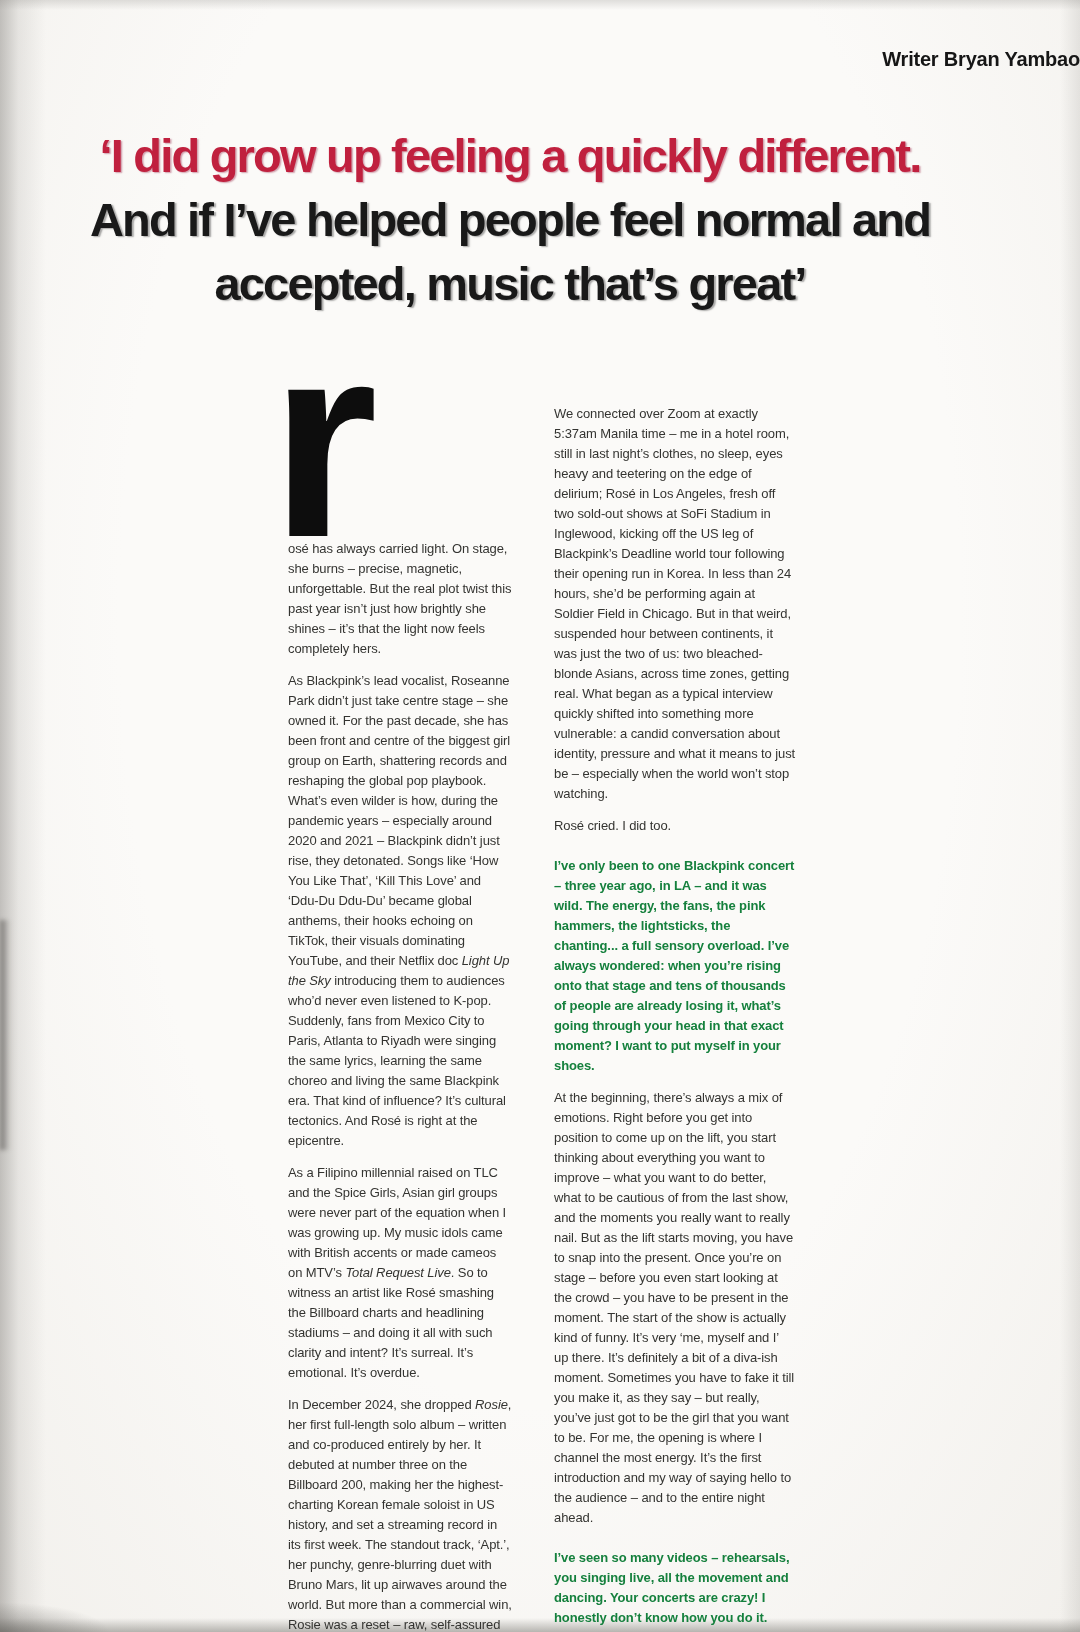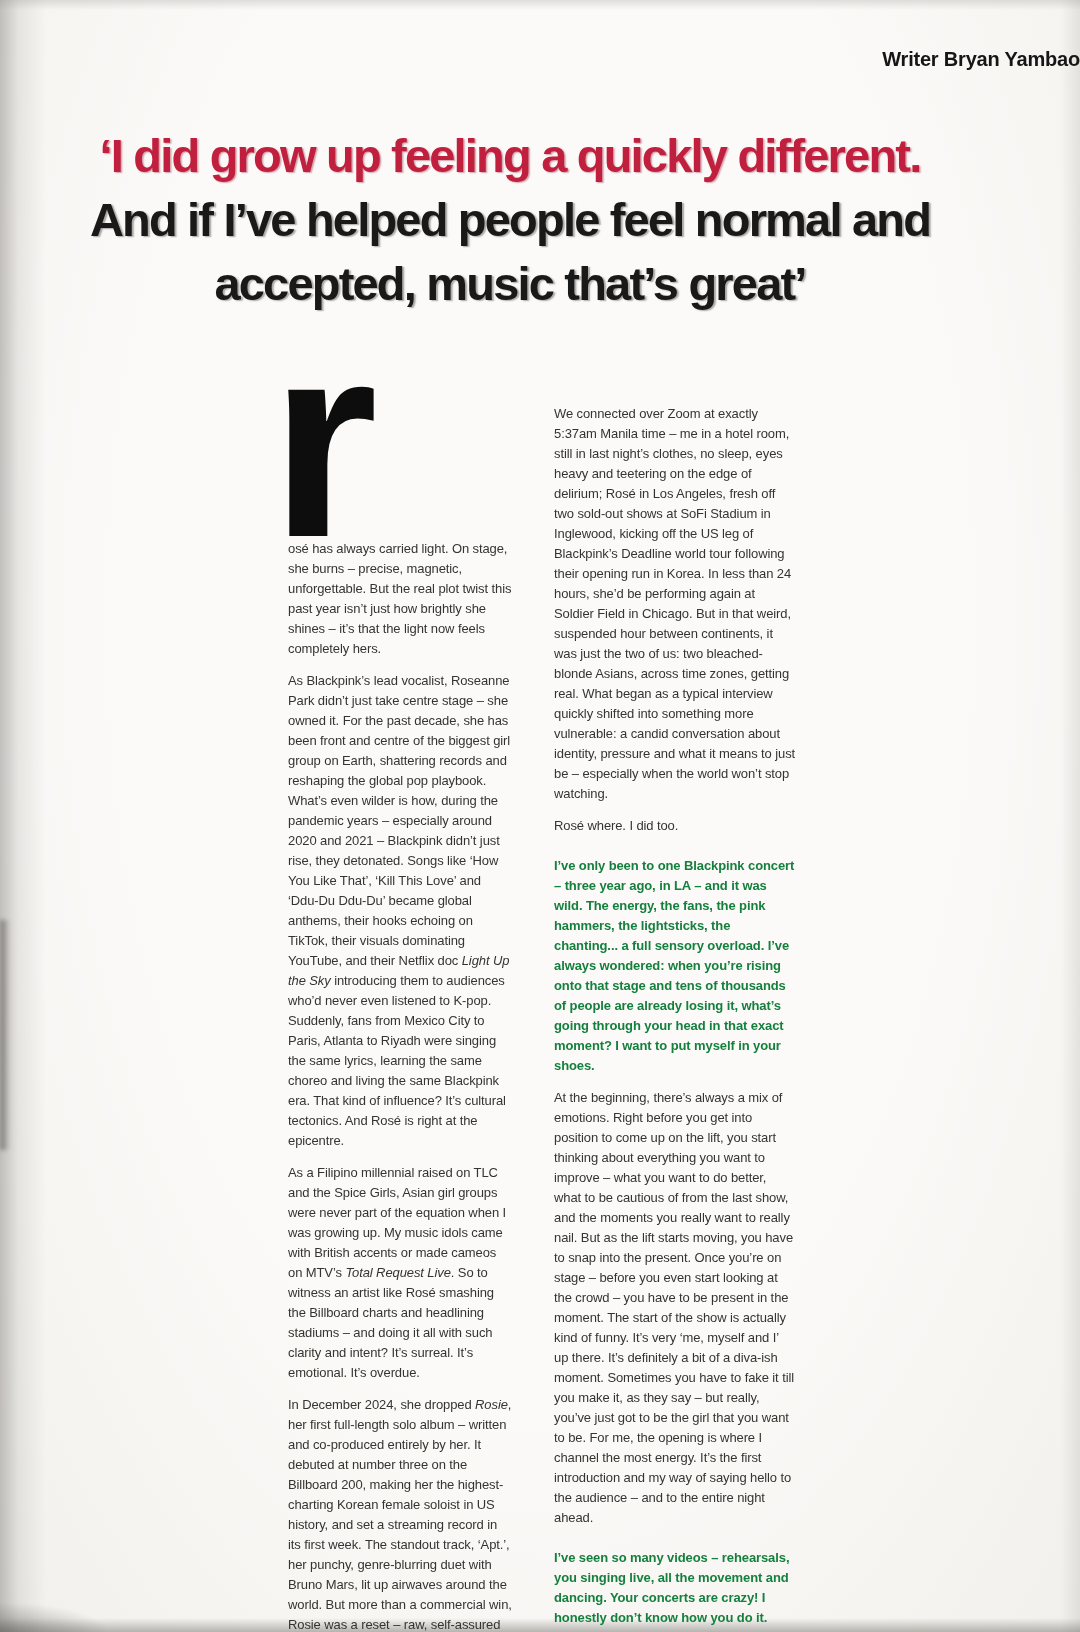--- a/index.html
+++ b/index.html
@@ -79,19 +79,19 @@
         <text x="-6" y="144">r</text>
       </svg>
     </div>
   <p class="para lead"><span>osé has always carried light. On stage, she burns – precise, magnetic, unforgettable. But the real plot twist this past year isn’t just how brightly she shines – it’s that the light now feels completely hers.</span></p>
       <p class="para"><span>As Blackpink’s lead vocalist, Roseanne Park didn’t just take centre stage – she owned it. For the past decade, she has been front and centre of the biggest girl group on Earth, shattering records and reshaping the global pop playbook. What’s even wilder is how, during the pandemic years – especially around 2020 and 2021 – Blackpink didn’t just rise, they detonated. Songs like ‘How You Like That’, ‘Kill This Love’ and ‘Ddu-Du Ddu-Du’ became global anthems, their hooks echoing on TikTok, their visuals dominating YouTube, and their Netflix doc </span><span class="it">Light Up the Sky</span><span> introducing them to audiences who’d never even listened to K-pop. Suddenly, fans from Mexico City to Paris, Atlanta to Riyadh were singing the same lyrics, learning the same choreo and living the same Blackpink era. That kind of influence? It’s cultural tectonics. And Rosé is right at the epicentre.</span></p>
       <p class="para"><span>As a Filipino millennial raised on TLC and the Spice Girls, Asian girl groups were never part of the equation when I was growing up. My music idols came with British accents or made cameos on MTV’s </span><span class="it">Total Request Live</span><span>. So to witness an artist like Rosé smashing the Billboard charts and headlining stadiums – and doing it all with such clarity and intent? It’s surreal. It’s emotional. It’s overdue.</span></p>
       <p class="para"><span>In December 2024, she dropped </span><span class="it">Rosie</span><span>, her first full-length solo album – written and co-produced entirely by her. It debuted at number three on the Billboard 200, making her the highest-charting Korean female soloist in US history, and set a streaming record in its first week. The standout track, ‘Apt.’, her punchy, genre-blurring duet with Bruno Mars, lit up airwaves around the world. But more than a commercial win, Rosie was a reset – raw, self-assured and deeply her. This wasn’t just Rosé the performer; it was Rosé the author.</span></p>
     </div>
   <div class="col col-right">
       <p class="para"><span>We connected over Zoom at exactly 5:37am Manila time – me in a hotel room, still in last night’s clothes, no sleep, eyes heavy and teetering on the edge of delirium; Rosé in Los Angeles, fresh off two sold-out shows at SoFi Stadium in Inglewood, kicking off the US leg of Blackpink’s Deadline world tour following their opening run in Korea. In less than 24 hours, she’d be performing again at Soldier Field in Chicago. But in that weird, suspended hour between continents, it was just the two of us: two bleached-blonde Asians, across time zones, getting real. What began as a typical interview quickly shifted into something more vulnerable: a candid conversation about identity, pressure and what it means to just be – especially when the world won’t stop watching.</span></p>
-      <p class="para"><span>Rosé where. I did too.</span></p>
+      <p class="para"><span>Rosé cried. I did too.</span></p>
       <p class="para question"><span>I’ve only been to one Blackpink concert – three year ago, in LA – and it was wild. The energy, the fans, the pink hammers, the lightsticks, the chanting... a full sensory overload. I’ve always wondered: when you’re rising onto that stage and tens of thousands of people are already losing it, what’s going through your head in that exact moment? I want to put myself in your shoes.</span></p>
       <p class="para"><span>At the beginning, there’s always a mix of emotions. Right before you get into position to come up on the lift, you start thinking about everything you want to improve – what you want to do better, what to be cautious of from the last show, and the moments you really want to really nail. But as the lift starts moving, you have to snap into the present. Once you’re on stage – before you even start looking at the crowd – you have to be present in the moment. The start of the show is actually kind of funny. It’s very ‘me, myself and I’ up there. It’s definitely a bit of a diva-ish moment. Sometimes you have to fake it till you make it, as they say – but really, you’ve just got to be the girl that you want to be. For me, the opening is where I channel the most energy. It’s the first introduction and my way of saying hello to the audience – and to the entire night ahead.</span></p>
       <p class="para question"><span>I’ve seen so many videos – rehearsals, you singing live, all the movement and dancing. Your concerts are crazy! I honestly don’t know how you do it.</span></p>
       <p class="para"><span>It does get a bit crazy, I’m not gonna say it doesn’t. It definitely is came stimulating</span></p>
     </div>
 </div>
 
 </body></html>

